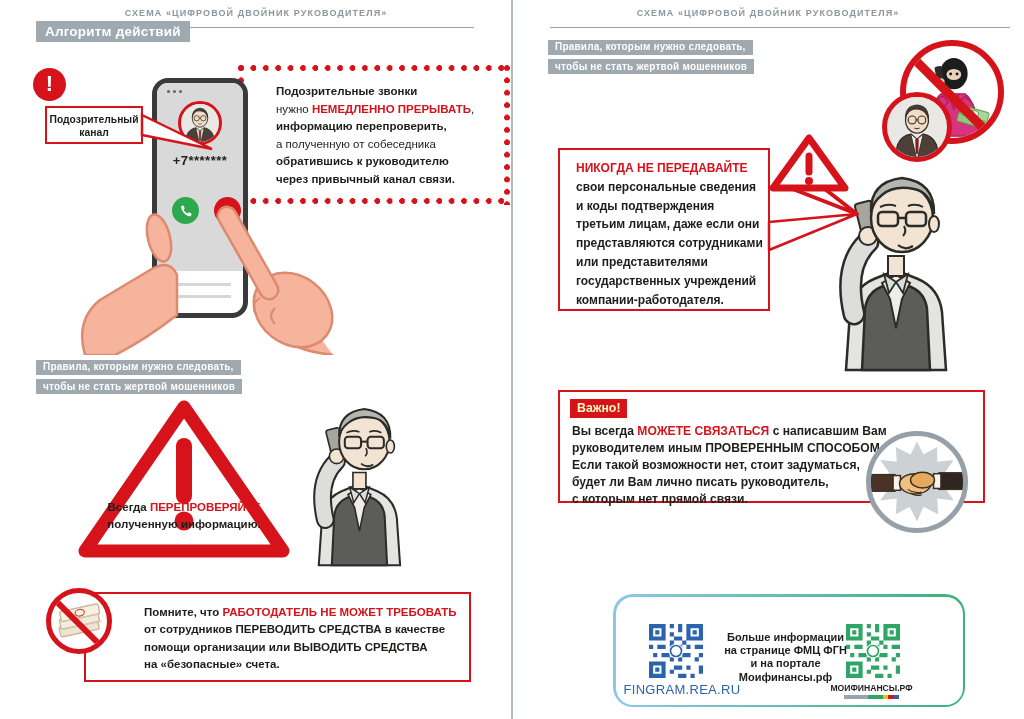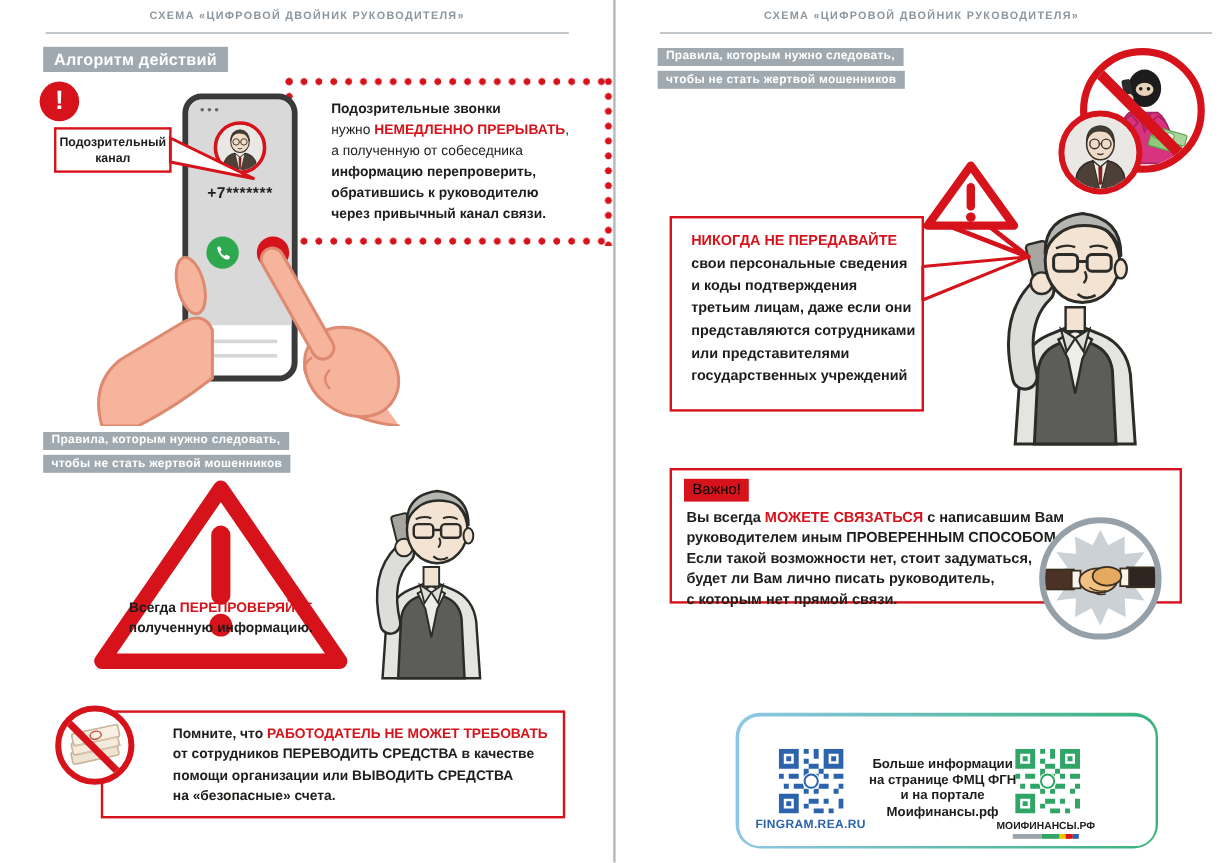--- a/index.html
+++ b/index.html
@@ -72,21 +72,21 @@
   .callout{left:45px;top:106px;width:98px;height:38px;z-index:7;
            font-size:10.3px;font-weight:700;line-height:12.5px;text-align:center;padding-top:6px;}
 
   .qr-wrap{left:613px;top:594px;width:352px;height:113px;border-radius:20px;padding:2.5px;
            background:linear-gradient(90deg,#8ec7e6,#39b27b);}
   .qr-inner{position:relative;width:100%;height:100%;background:#fff;border-radius:17px;}
   .qr svg{display:block;width:54px;height:54px;}
   .stripe{display:flex;height:4px;}
   .stripe i{display:block;height:100%;}
 
-  .badge-red{display:inline-block;background:var(--red);color:#000000;font-weight:400;
+  .badge-red{display:inline-block;background:var(--red);color:#fef9c3;font-weight:700;
              font-size:12.3px;padding:2px 7px 3px;}
   .divider{left:511px;top:0;width:2px;height:719px;background:#b3bac0;}
 </style>
 </head>
 <body>
 
 <svg width="0" height="0" style="position:absolute">
   <defs>
     <g id="boss">
       <rect x="0" y="0" width="60" height="74" fill="#e9e8e4"></rect>
@@ -137,33 +137,33 @@
     </g>
   </defs>
 </svg>
 
 <div id="stage">
   <div class="abs divider"></div>
 
   <div class="abs page-header" style="left:0;">СХЕМА «ЦИФРОВОЙ ДВОЙНИК РУКОВОДИТЕЛЯ»</div>
   <div class="abs hline" style="left:38px;width:436px;"></div>
 
-  <div class="abs" style="left:36px;top:39px;">
+  <div class="abs" style="left:36px;top:21px;">
     <span class="chip chip-lg">Алгоритм действий</span>
   </div>
 
   <div class="abs dh" style="left:237px;top:64px;width:273px;z-index:1;"></div>
   <div class="abs dv" style="left:503px;top:64px;height:141px;z-index:1;"></div>
   <div class="abs dh" style="left:237px;top:197px;width:273px;z-index:1;"></div>
   <div class="abs dv" style="left:237px;top:64px;height:141px;z-index:1;"></div>
   <div class="abs note" style="left:276px;top:83px;z-index:2;">
       <div class="rl"><span class="s-b">Подозрительные звонки</span></div>
       <div class="rl"><span class="s-n">нужно </span><span class="s-r">НЕМЕДЛЕННО ПРЕРЫВАТЬ</span><span class="s-n">,</span></div>
+      <div class="rl"><span class="s-b">информацию перепроверить,</span></div>
       <div class="rl"><span class="s-n">а полученную от собеседника</span></div>
-      <div class="rl"><span class="s-b">информацию перепроверить,</span></div>
       <div class="rl"><span class="s-b">обратившись к руководителю</span></div>
       <div class="rl"><span class="s-b">через привычный канал связи.</span></div>
     </div>
 
   <div class="abs phone">
     <div class="screen"></div>
     <div class="spk">
         <i></i>
         <i></i>
         <i></i>
@@ -275,29 +275,30 @@
     </svg>
     <div class="bar" style="height:9px;"></div>
   </div>
 
   <div class="abs ring" style="left:882px;top:92px;width:70px;height:70px;border:5px solid var(--red);background:#e9e8e4;z-index:3;">
     <svg viewBox="0 2 60 68" style="width:100%;height:100%;display:block;">
         <use href="#boss"></use>
       </svg>
   </div>
 
-  <div class="abs rbox" style="left:558px;top:148px;width:212px;height:163px;z-index:2;margin-top:32px;">
+  <div class="abs rbox" style="left:558px;top:148px;width:212px;height:163px;z-index:2;">
     <div class="speech" style="position:absolute;left:16px;top:9px;">
         <div class="rl"><span class="s-r">НИКОГДА НЕ ПЕРЕДАВАЙТЕ</span></div>
         <div class="rl"><span class="s-b">свои персональные сведения</span></div>
         <div class="rl"><span class="s-b">и коды подтверждения</span></div>
         <div class="rl"><span class="s-b">третьим лицам, даже если они</span></div>
         <div class="rl"><span class="s-b">представляются сотрудниками</span></div>
         <div class="rl"><span class="s-b">или представителями</span></div>
         <div class="rl"><span class="s-b">государственных учреждений</span></div>
+        <div class="rl"><span class="s-b">компании-работодателя.</span></div>
       </div>
   </div>
 
   <svg class="abs" style="left:818px;top:162px;z-index:3;" width="150" height="210" viewBox="0 0 150 210">
     <use href="#man"></use>
   </svg>
 
   <svg class="abs" style="left:763px;top:130px;z-index:4;" width="112" height="134" viewBox="0 0 112 134">
     <polygon points="22,56 94,84 58,56" fill="#fff" stroke="#d6121b" stroke-width="4" stroke-linejoin="round"></polygon>
     <polygon points="46,8 10,58 82,58" fill="#fff" stroke="#d6121b" stroke-width="7" stroke-linejoin="round"></polygon>
@@ -331,21 +332,21 @@
     </svg>
   </div>
 
   <div class="abs qr-wrap">
     <div class="qr-inner">
       <div class="abs qr" style="left:33px;top:27px;color:#2b63ad;">
         <svg viewBox="0 0 52 52" fill="currentColor">
             <use href="#qrpat"></use>
           </svg>
       </div>
-      <div class="abs" style="left:8px;top:85px;width:104px;text-align:center;font-size:10px;font-weight:700;color:#2b63ad;letter-spacing:.3px;">FINGRAM.REA.RU</div>
+      <div class="abs" style="left:8px;top:85px;width:104px;text-align:center;font-size:13px;font-weight:400;color:#2b63ad;letter-spacing:.3px;">FINGRAM.REA.RU</div>
       <div class="abs center" style="left:100px;top:34px;width:140px;font-size:11px;line-height:13.4px;">
           <div class="rl"><span class="s-b">Больше информации</span></div>
           <div class="rl"><span class="s-b">на странице ФМЦ ФГН</span></div>
           <div class="rl"><span class="s-b">и на портале</span></div>
           <div class="rl"><span class="s-b">Моифинансы.рф</span></div>
         </div>
       <div class="abs qr" style="left:230px;top:27px;color:#2fa566;">
         <svg viewBox="0 0 52 52" fill="currentColor">
             <use href="#qrpat"></use>
           </svg>

